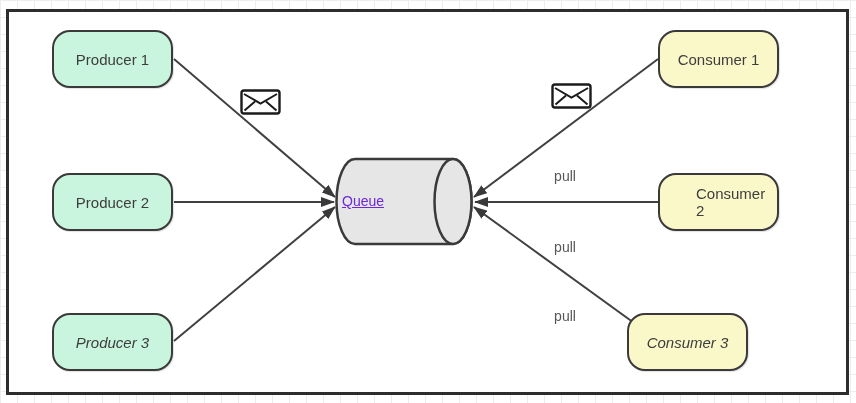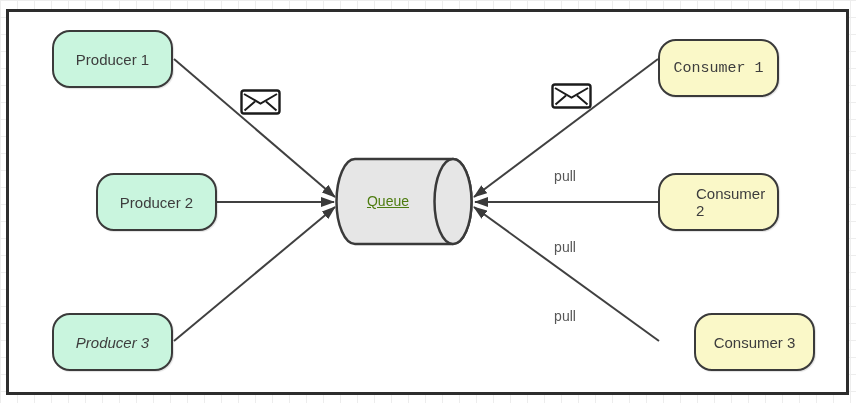--- a/index.html
+++ b/index.html
@@ -56,23 +56,22 @@
     color: #3d3d3d;
     z-index: 3;
     box-shadow: 1px 1px 1px rgba(0,0,0,0.12);
   }
   .node.producer { background: var(--producer-fill, #c9f5de); }
   .node.consumer { background: var(--consumer-fill, #faf8c8); }
   .queue-label {
     position: absolute;
     left: 342px; top: 193px;
     width: 92px;
-    text-align: center;
     font-size: 14px;
-    color: #4d7c0f;
+    color: #6d28d9;
     z-index: 3;
     text-decoration: underline;
   }
   .pull-label {
     position: absolute;
     transform: translate(-50%, -50%);
     font-size: 14px;
     color: var(--pull-text, #575757);
     z-index: 4;
     line-height: 1;
@@ -109,34 +108,34 @@
   <line class="edge" x1="658" y1="59" x2="474" y2="197" marker-end="url(#arrowhead)"></line>
   <line class="edge" x1="659" y1="202" x2="475" y2="202" marker-end="url(#arrowhead)"></line>
   <line class="edge" x1="659" y1="341" x2="474" y2="207" marker-end="url(#arrowhead)"></line>
 </svg>
 
 <div class="queue-label">Queue</div>
 
 <div class="node producer" style="left:52px; top:30px;">
   <span>Producer 1</span>
 </div>
-<div class="node producer" style="left:52px; top:173px;margin-left:44px;">
+<div class="node producer" style="left:52px; top:173px;">
   <span>Producer 2</span>
 </div>
 <div class="node producer" style="left:52px; top:313px;font-style:italic;">
   <span>Producer 3</span>
 </div>
 
-<div class="node consumer" style="left:658px; top:39px;font-family:Liberation Mono, monospace;">
+<div class="node consumer" style="left:658px; top:30px;">
   <span>Consumer 1</span>
 </div>
 <div class="node consumer" style="left:658px; top:173px;padding-left:36px;">
   <span>Consumer 2</span>
 </div>
-<div class="node consumer" style="left:694px; top:313px;">
+<div class="node consumer" style="left:627px; top:313px;font-style:italic;">
   <span>Consumer 3</span>
 </div>
 
 <div class="pull-label bg" style="left:565px; top:131px;">pull</div>
 <div class="pull-label" style="left:565px; top:202px;">pull</div>
 <div class="pull-label bg" style="left:565px; top:271px;">pull</div>
 
 <svg class="envelope" style="left:240px; top:89px;" width="41" height="26" viewBox="0 0 41 26">
   <rect x="1.5" y="1.5" width="38" height="23" rx="2.5" fill="#ffffff" stroke="#1b1b1b" stroke-width="2.4"></rect>
   <path d="M4 5 L20.5 14.5 L37 5" fill="none" stroke="#1b1b1b" stroke-width="2"></path>

